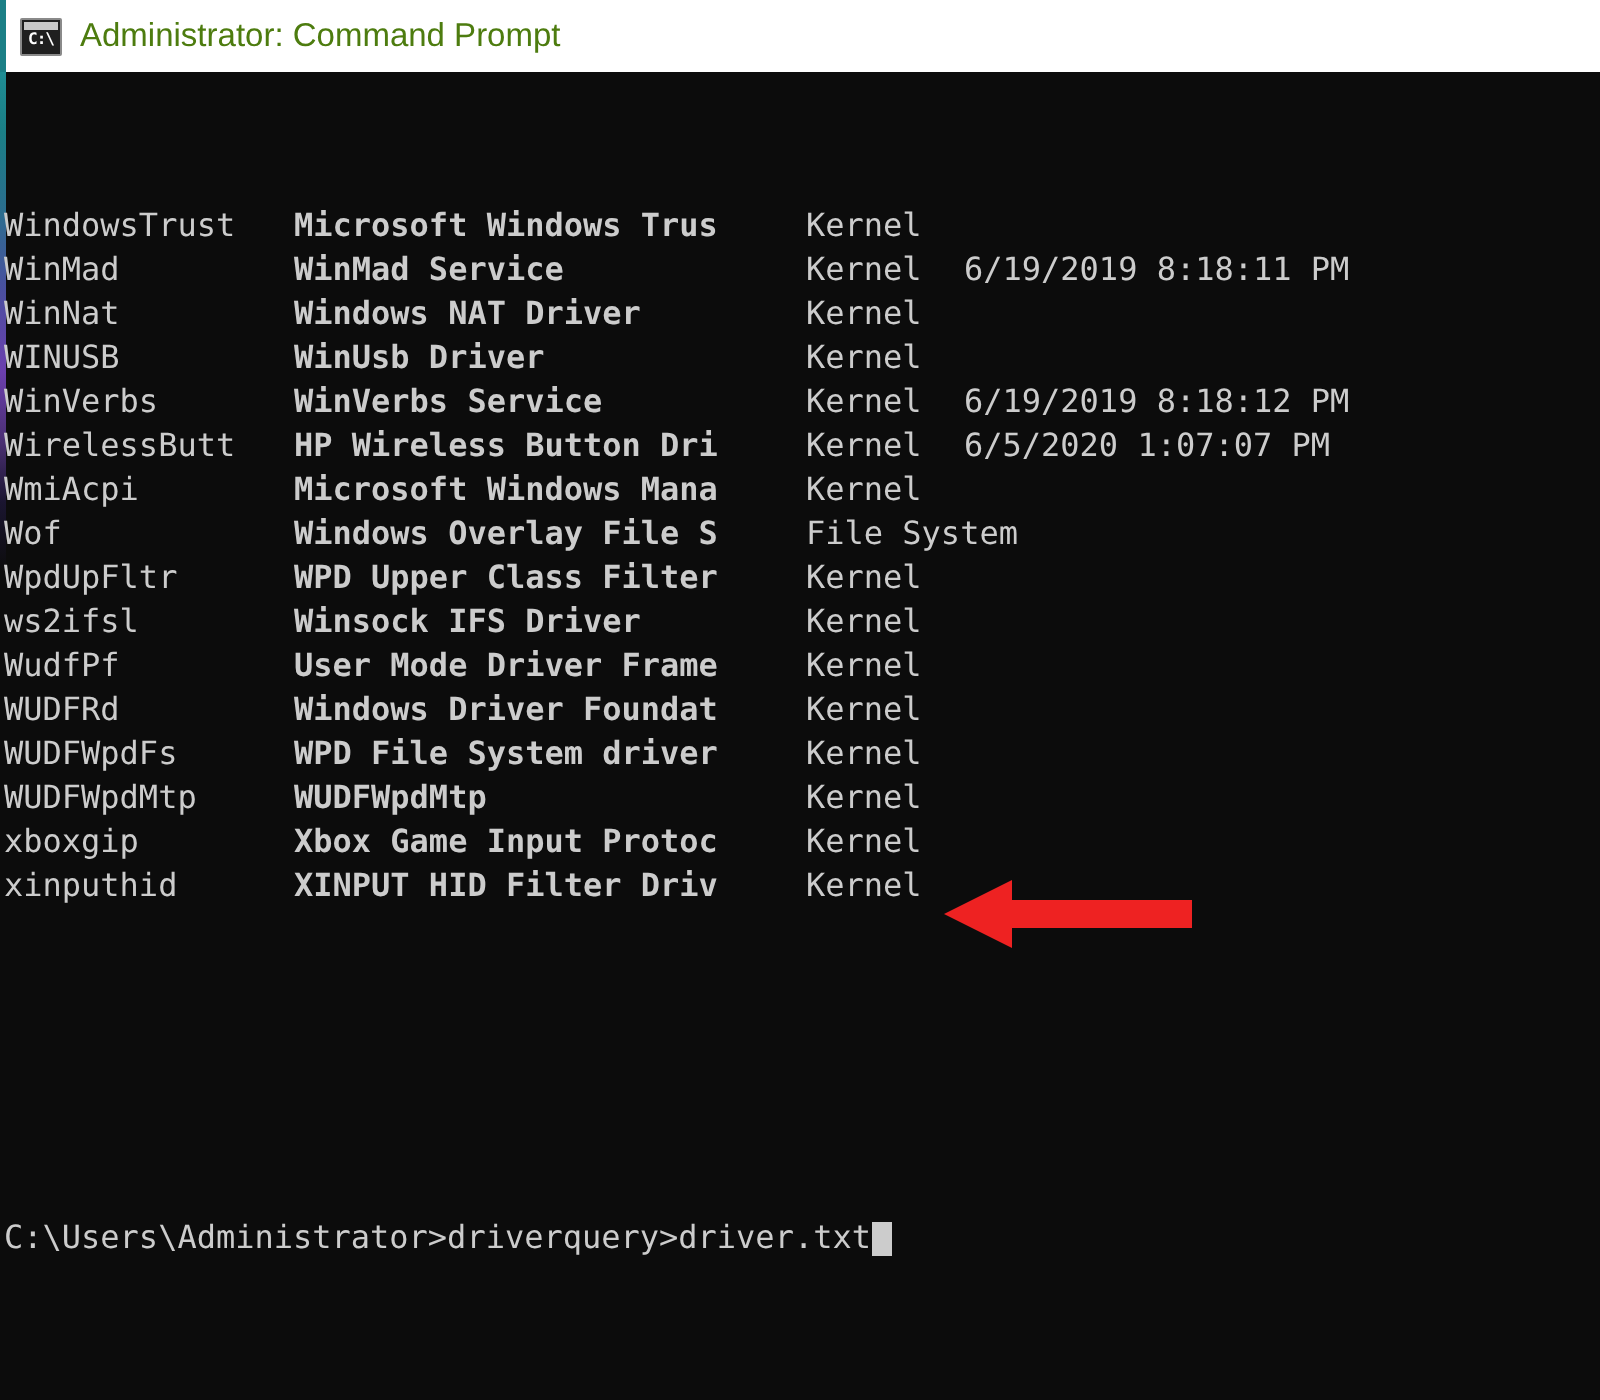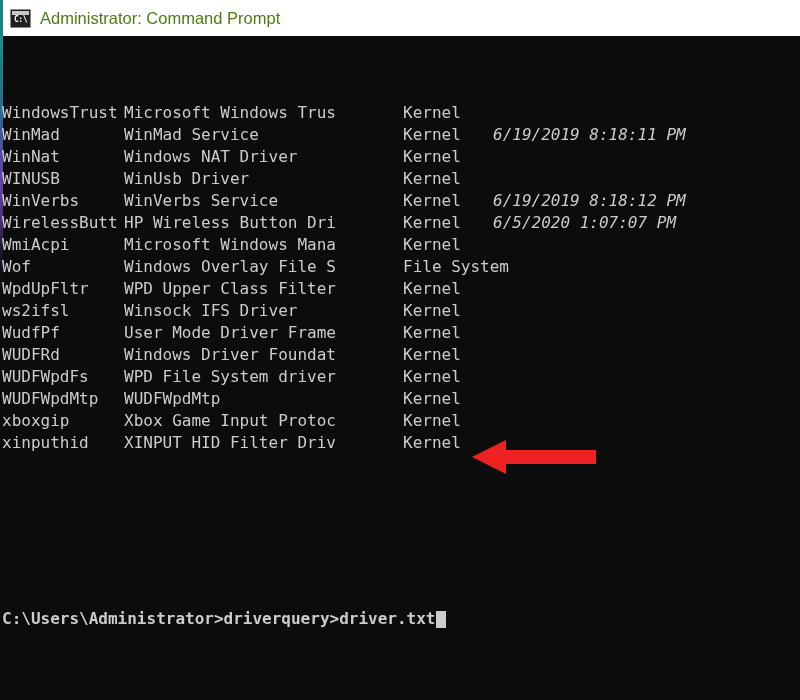--- a/index.html
+++ b/index.html
@@ -113,31 +113,30 @@
     position: relative;
     height: 22px;
     width: 800px;
   }
   .cell {
     position: absolute;
     top: 0;
     white-space: pre;
   }
   .c-name  { left: 2px; }
-  .c-desc  { left: 124px; }
+  .c-desc  { left: 147px; font-weight: bold; }
   .c-type  { left: 365px; margin-left: 38px; }
-  .c-date  { left: 493px; font-style: italic; }
+  .c-date  { left: 482px; }
 
   .blank-row { height: 22px; }
 
   #prompt-row {
     position: relative;
     height: 22px;
     width: 800px;
-    font-weight: bold;
   }
   #prompt-text {
     position: absolute;
     left: 2px;
     top: 0;
     white-space: pre;
     color: #cccccc;
   }
   #cursor {
     position: absolute;

